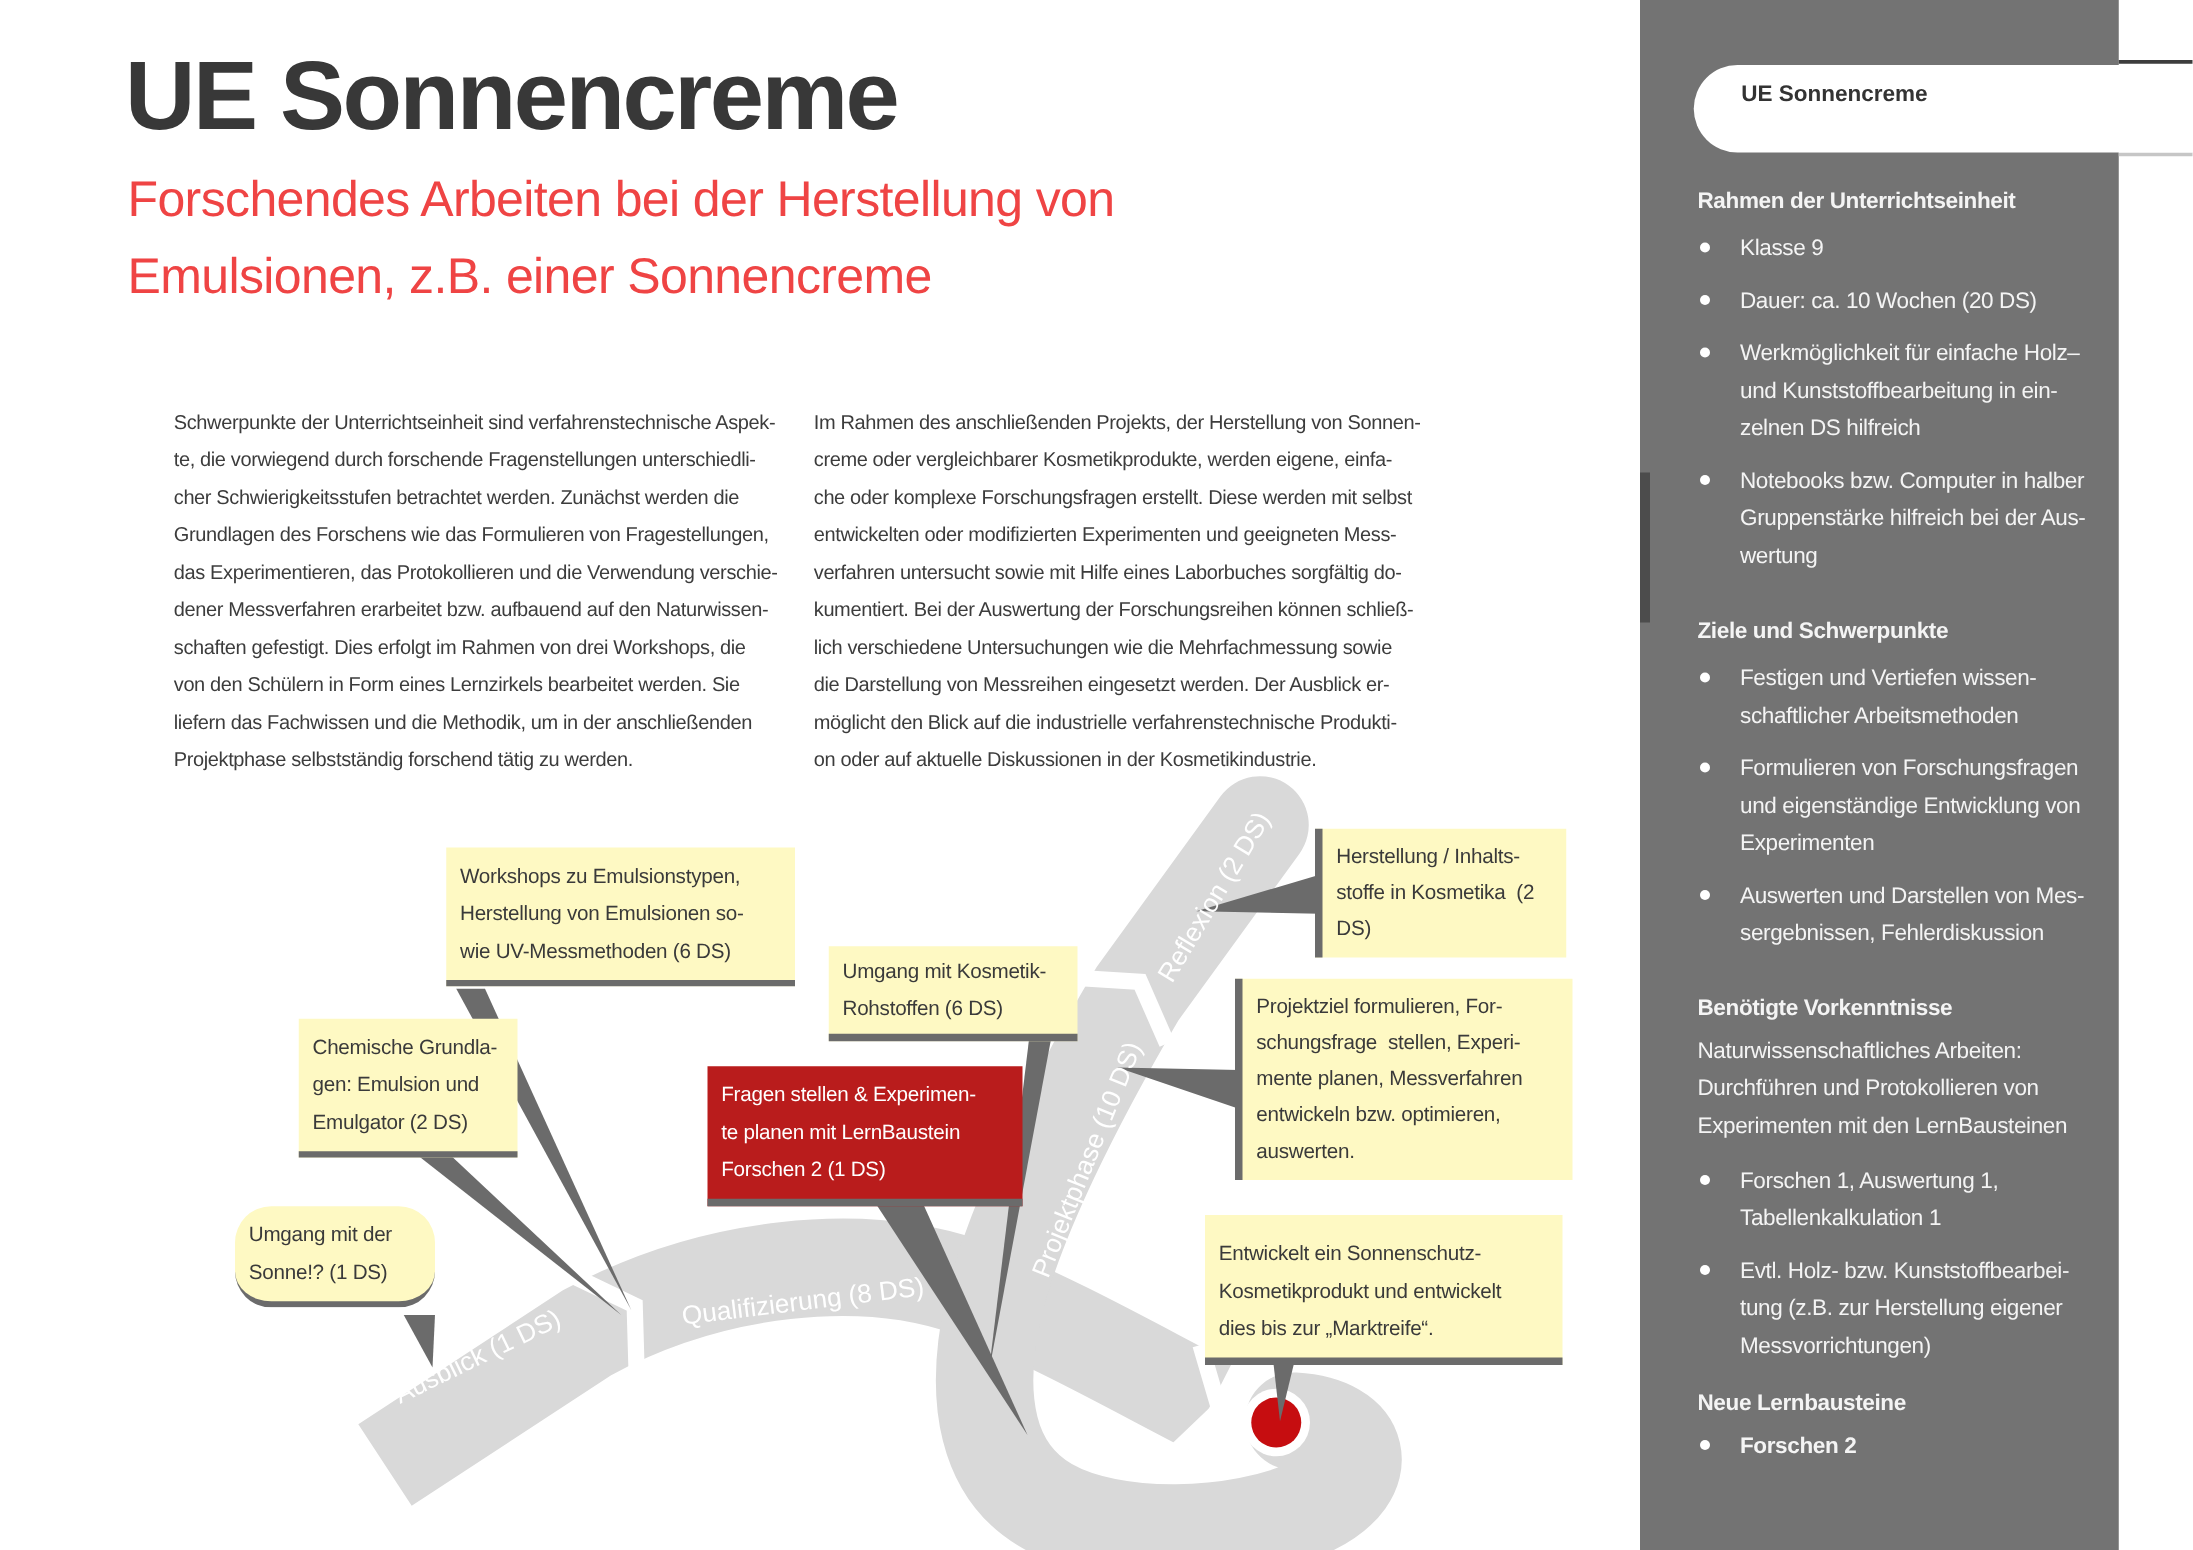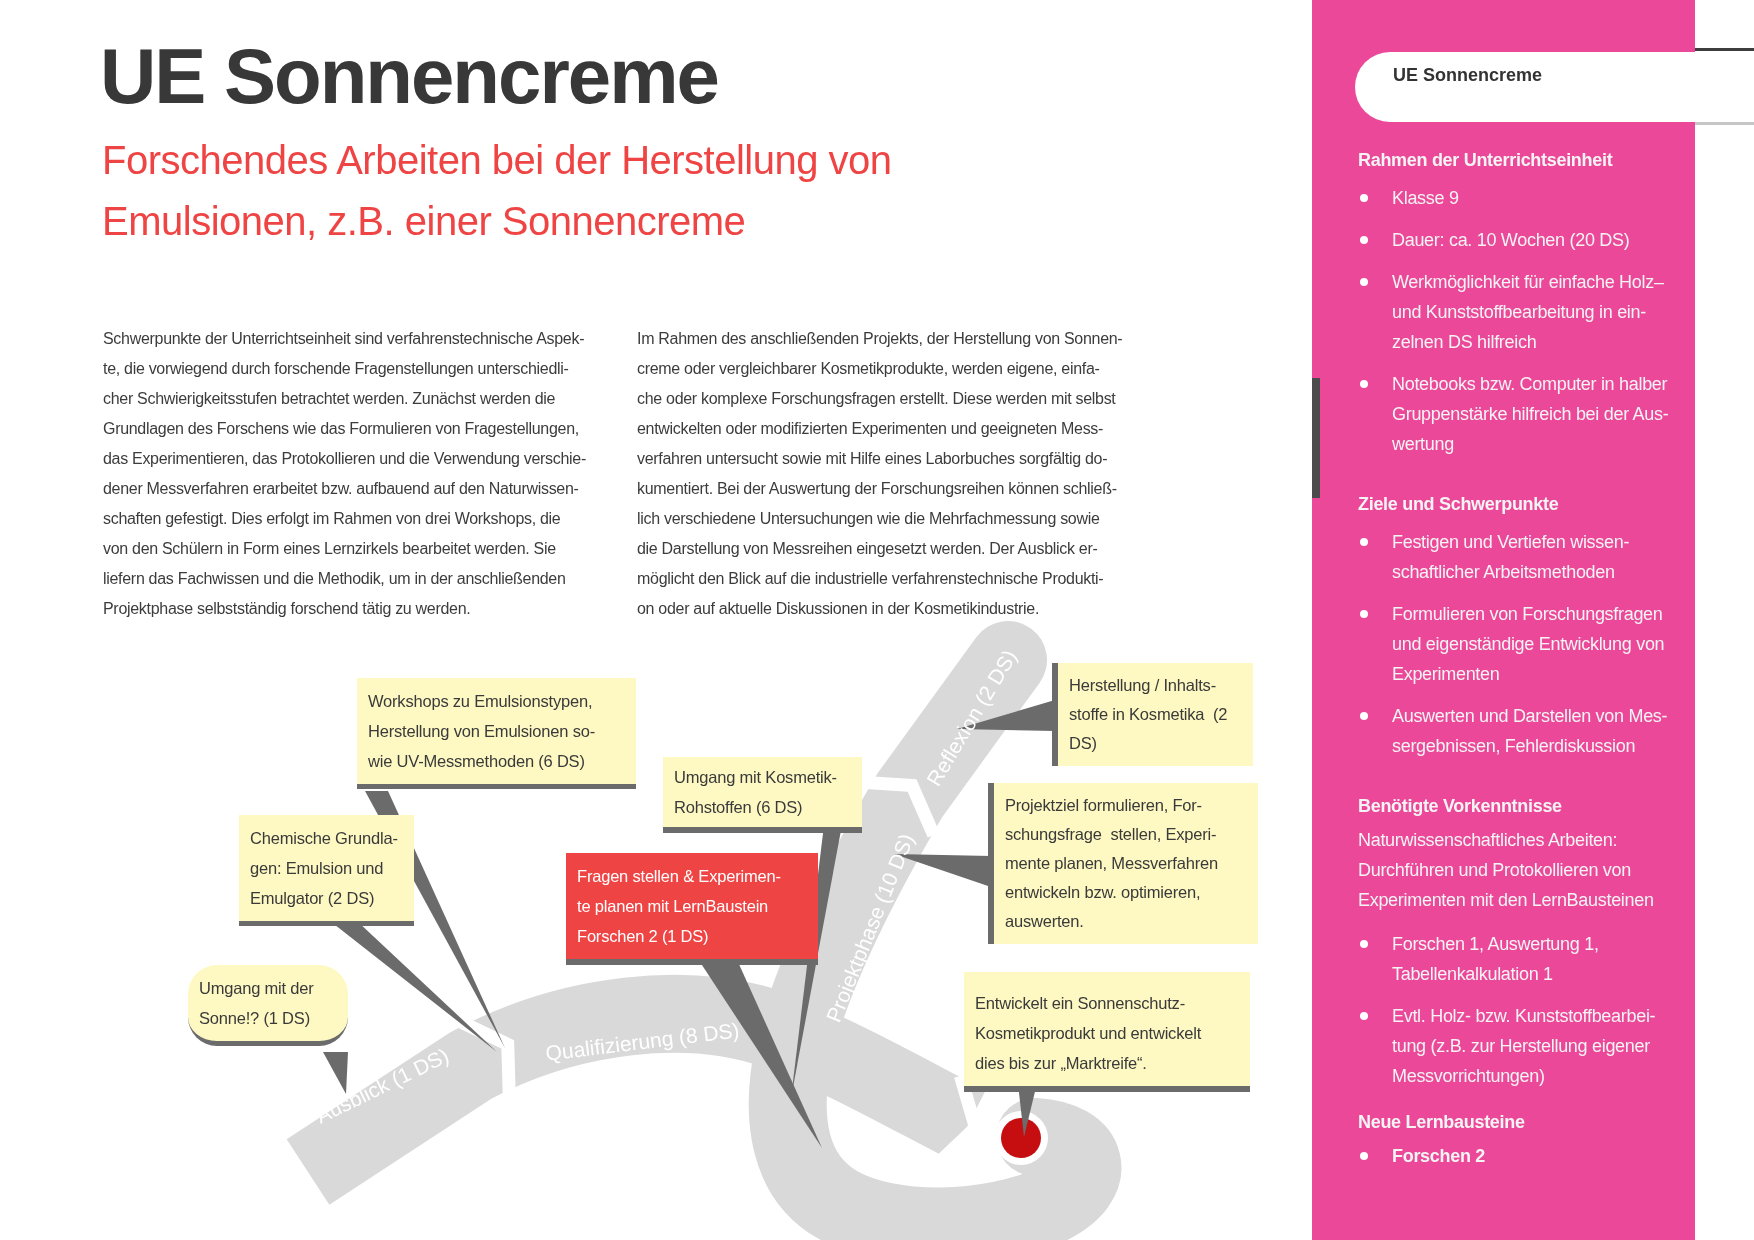--- a/index.html
+++ b/index.html
@@ -14,42 +14,42 @@
 
   
   .main-title{
     left:100px;top:28px;
     font-size:78px;font-weight:bold;letter-spacing:-2px;color:#383838;line-height:96px;
   }
   .sub-title{
     left:102px;top:130px;
     font-size:40px;font-weight:normal;letter-spacing:-0.5px;color:#ef4444;line-height:61px;
   }
-  .bodycols{left:103px;top:324px;width:1060px;display:flex;gap:22px;}
+  .bodycols{left:103px;top:324px;width:1060px;display:flex;justify-content:flex-end;}
   .bodycol{width:512px;font-size:16px;line-height:30px;letter-spacing:-0.3px;color:#3c3c3c;}
 
   
   #diagram-svg{left:0;top:0;pointer-events:none;}
   .pathlabel{
     color:#ffffff;font-size:21px;letter-spacing:0;white-space:nowrap;
     transform-origin:center center;
   }
   .callout{
     background:#fef9c3;color:#3a3a3a;
     font-size:16.5px;line-height:30px;letter-spacing:-0.2px;
     padding:8px 11px;box-sizing:border-box;
   }
   .bb5{border-bottom:5px solid #6b6b6b;}
   .bb6{border-bottom:6px solid #6b6b6b;}
   .bl6{border-left:6px solid #6b6b6b;}
-  .green{background:#ef4444;color:#ffffff;}
+  .green{background:#b91c1c;color:#ffffff;}
   .lh29{line-height:29px;}
 
   
-  .sidebar{left:1312px;top:0;width:383px;height:1240px;background:#ec4899;}
+  .sidebar{left:1312px;top:0;width:383px;height:1240px;background:#737373;}
   .edge-tick{left:1312px;top:378px;width:8px;height:120px;background:#4c4c4c;}
   .rule-top{left:1695px;top:48px;width:59px;height:3px;background:#3d3d3d;}
   .rule-bottom{left:1695px;top:122px;width:59px;height:3px;background:#c6c6c6;}
   .tab{
     left:1355px;top:52px;width:399px;height:70px;background:#ffffff;
     border-radius:35px 0 0 35px;box-sizing:border-box;padding:13px 0 0 38px;
     font-size:18px;font-weight:bold;color:#333333;
   }
   .sb-content{position:absolute;left:46px;top:145px;width:315px;color:#f4f4f4;
     font-size:18px;line-height:30px;letter-spacing:-0.3px;}

